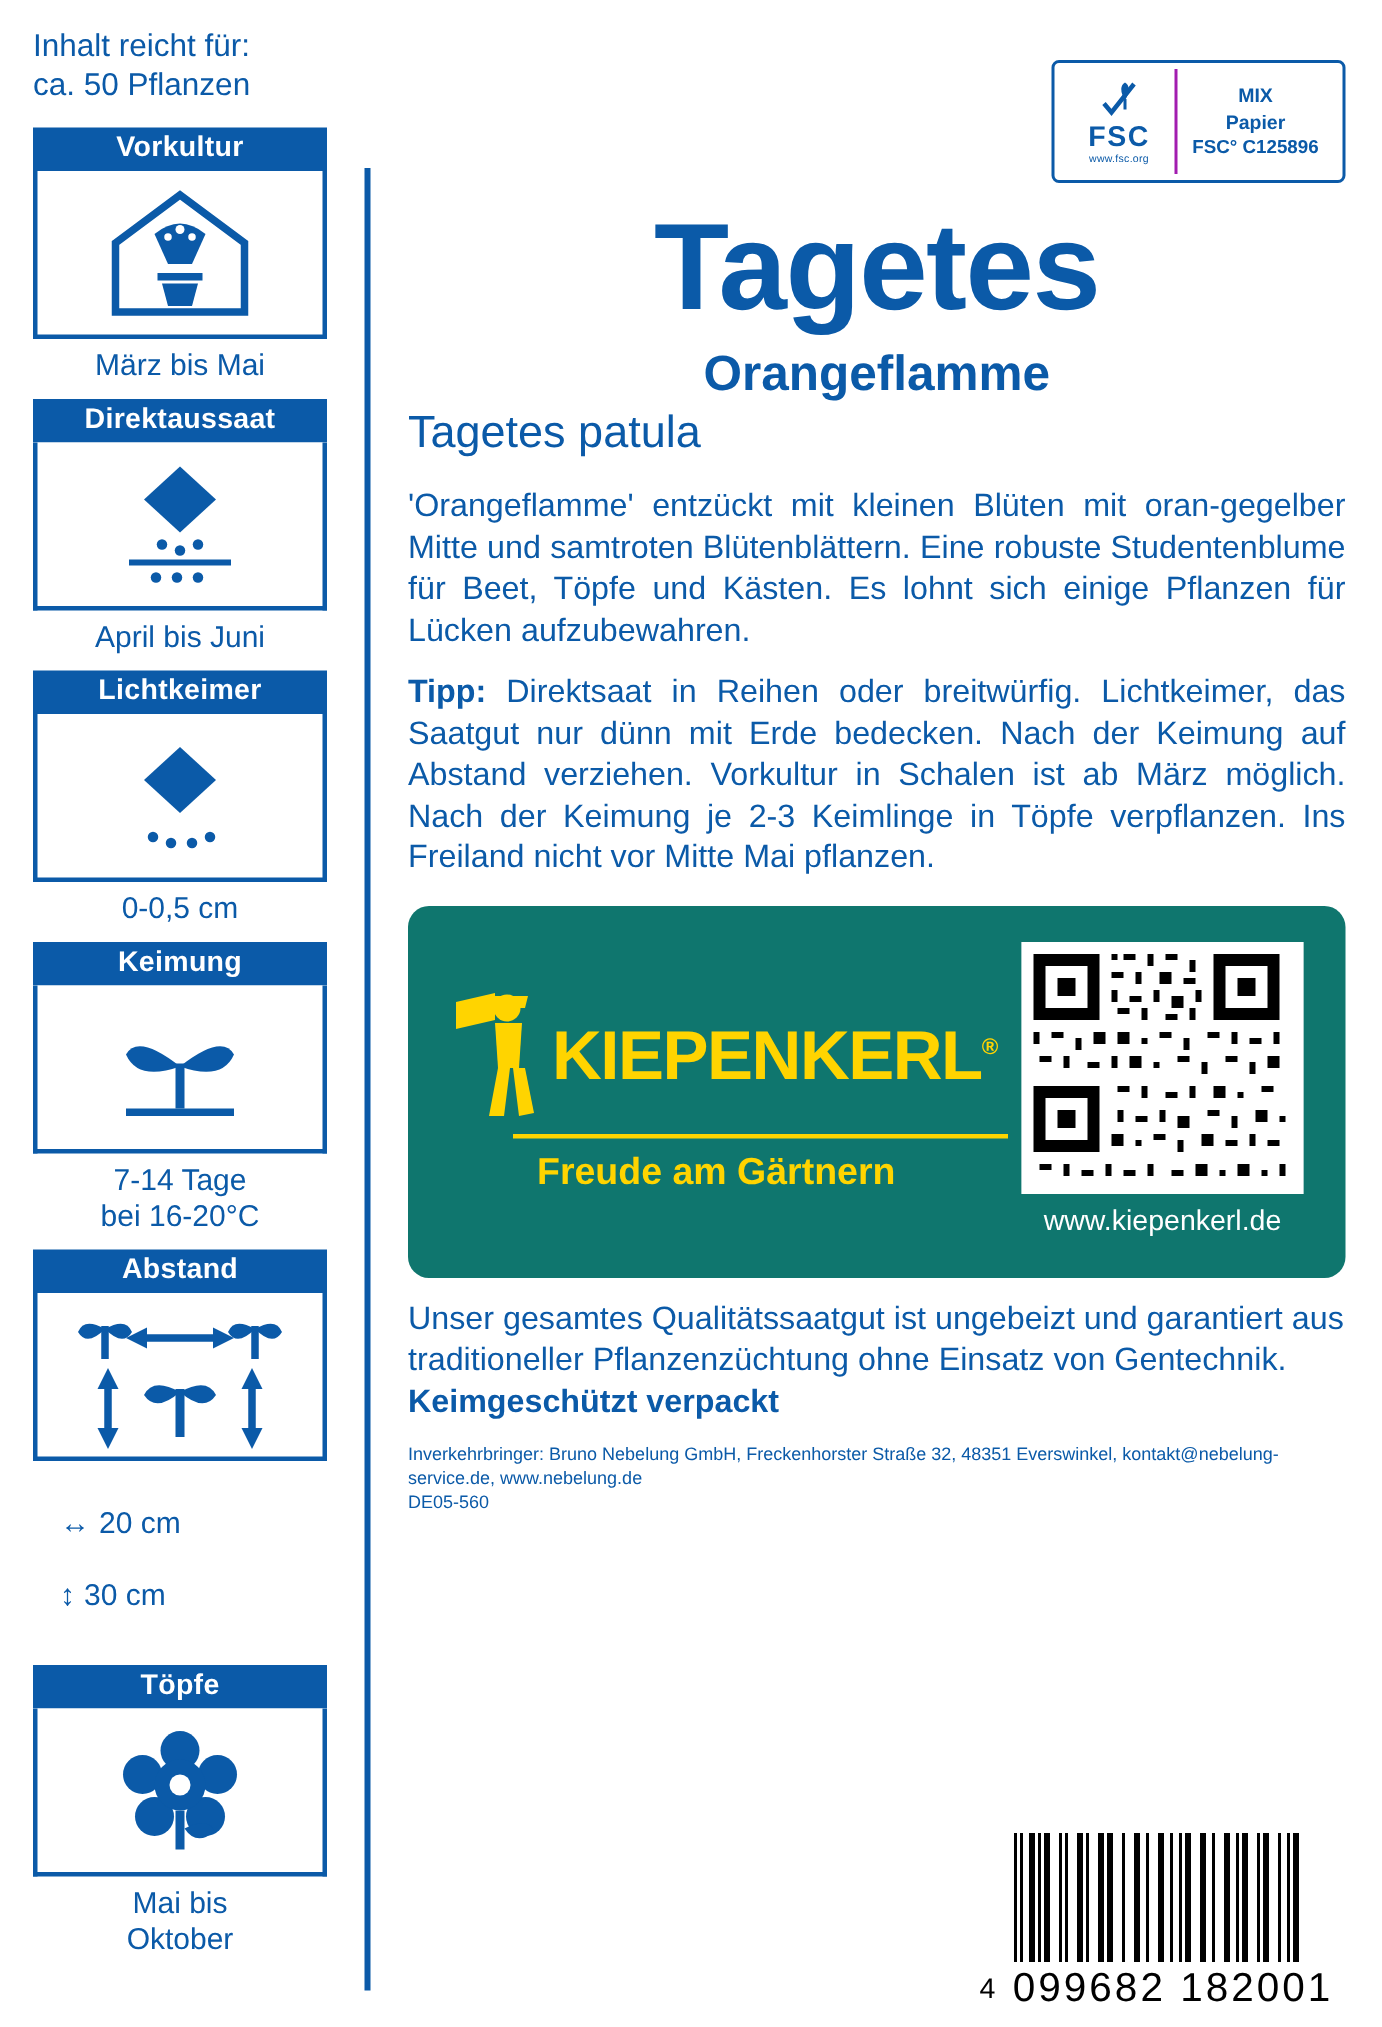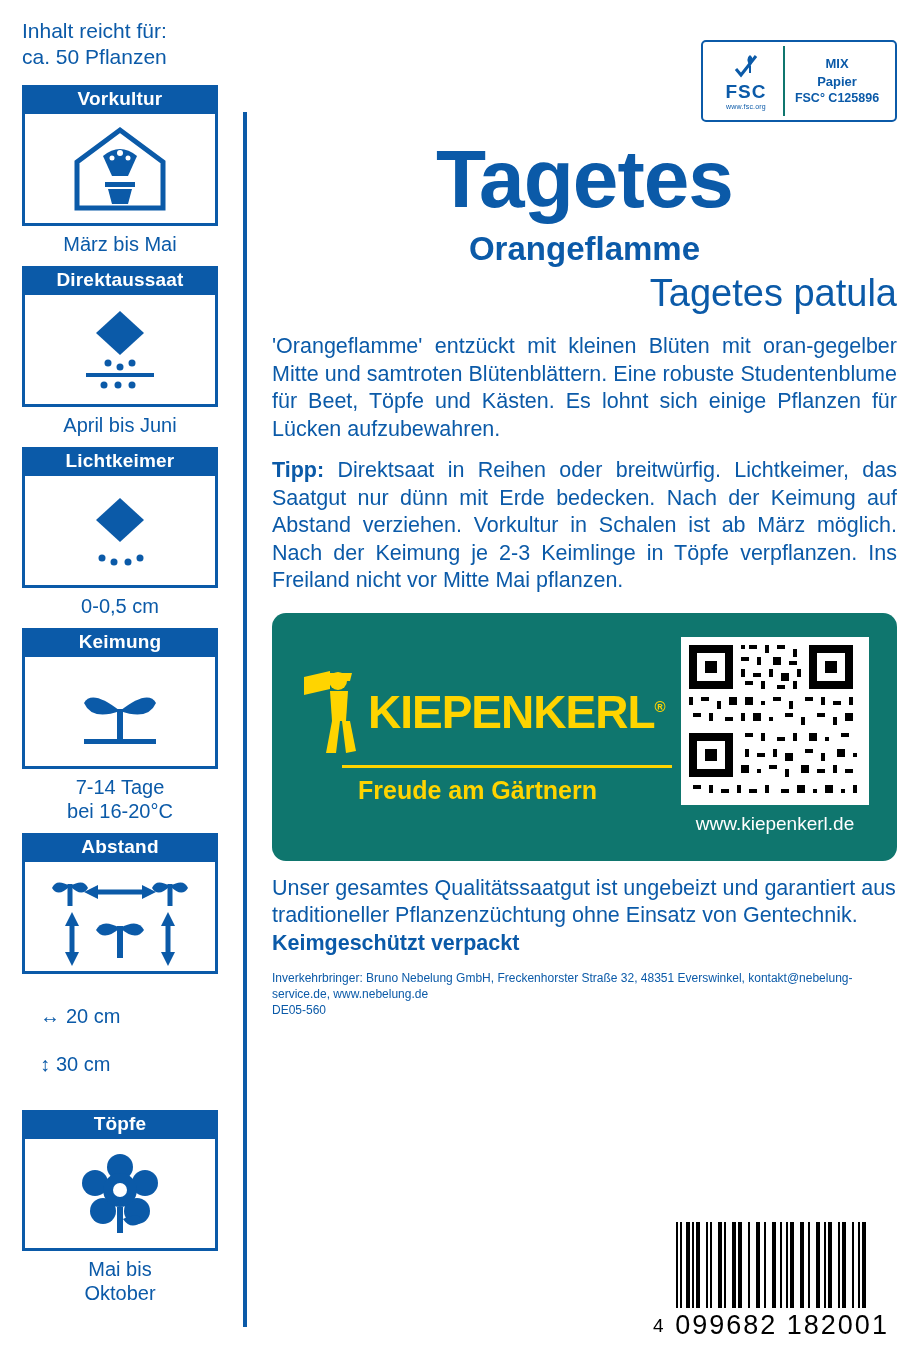--- a/index.html
+++ b/index.html
@@ -108,21 +108,21 @@
     border: 2px solid #0b5aa8;
     border-radius: 5px;
     display: flex;
     align-items: center;
     padding: 4px 6px;
     background: #fff;
   }
   .fsc-left {
     width: 76px;
     text-align: center;
-    border-right: 2px solid #0f766e;
+    border-right: 2px solid #a21caf;
     height: 100%;
     display: flex;
     flex-direction: column;
     align-items: center;
     justify-content: center;
     position: relative;
   }
   .fsc-tree { margin-bottom: 2px; }
   .fsc-fsc { font-size: 19px; font-weight: bold; letter-spacing: 1px; color:#0b5aa8; }
   .fsc-url { font-size: 7px; color:#0b5aa8; letter-spacing:0.2px;}
@@ -146,23 +146,23 @@
     letter-spacing: -1px;
   }
   .subtitle {
     font-size: 33px;
     font-weight: bold;
     color: #0b5aa8;
     text-align: center;
     margin-top: 10px;
   }
   .latin {
-    font-size: 38px;
-    color: #0b5aa8;
-    text-align: right;
+    font-size: 30px;
+    color: #0b5aa8;
+    text-align: left;
     margin-top: 4px;
   }
 
   .body-text {
     font-size: 21.5px;
     line-height: 1.28;
     color: #0b5aa8;
     text-align: justify;
     margin-top: 18px;
   }

